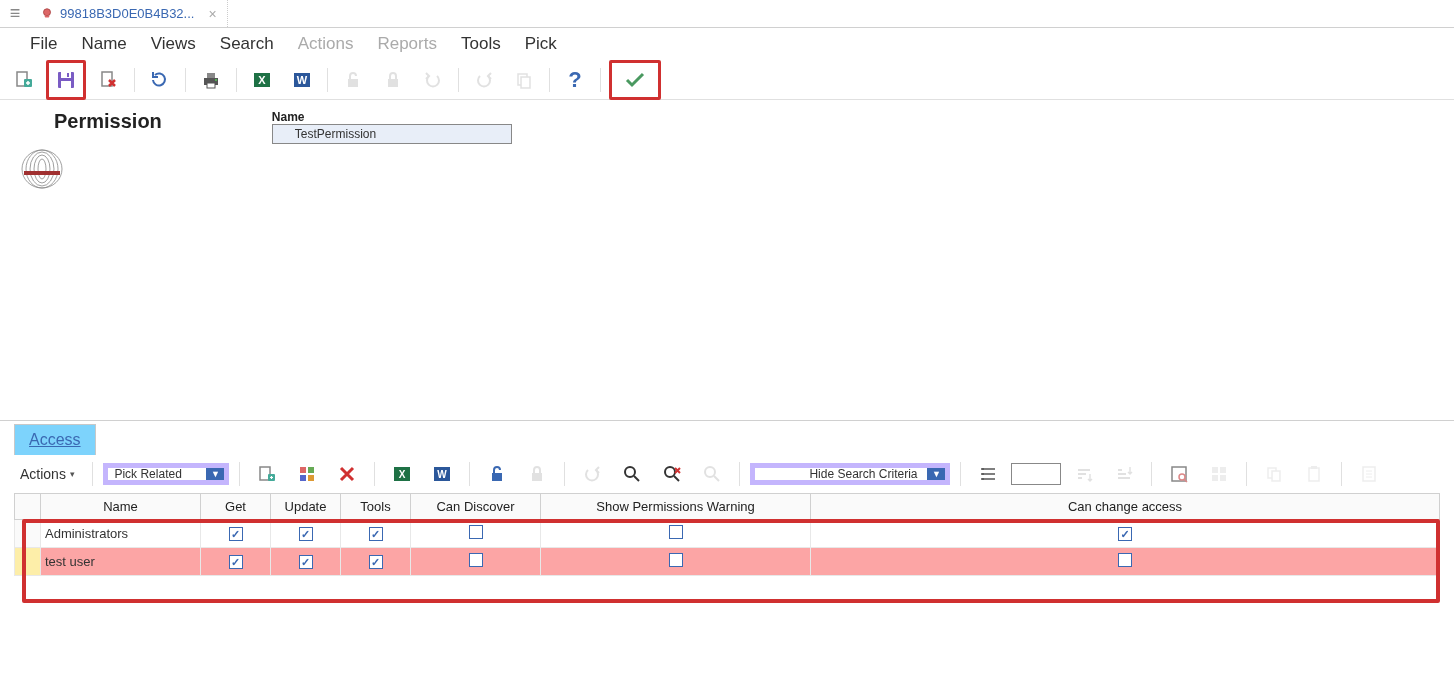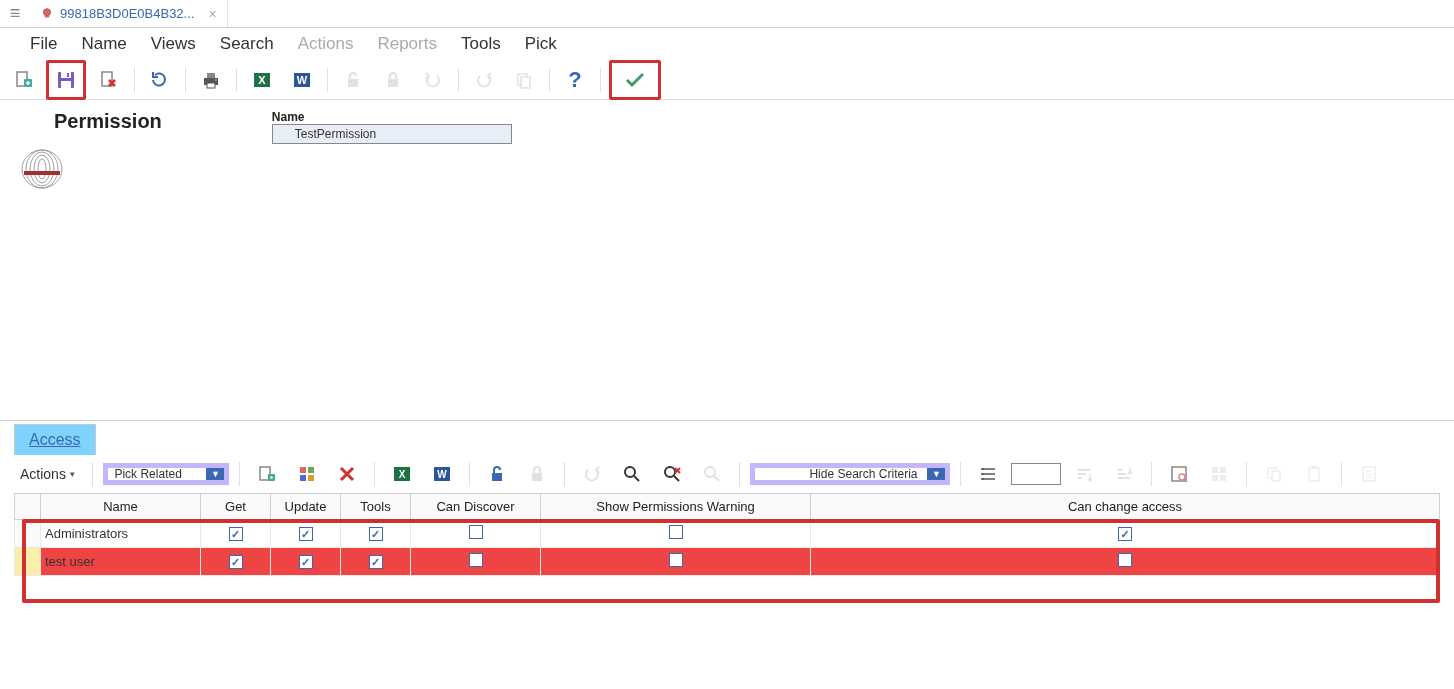--- a/index.html
+++ b/index.html
@@ -50,21 +50,21 @@
     
     .table-wrap { margin: 0 14px; position: relative; }
     .highlight-table { position: absolute; border: 4px solid #d03030; border-radius: 2px; top: 26px; left: 8px; right: 0; height: 84px; pointer-events: none; z-index: 5; }
     table { border-collapse: collapse; width: 100%; }
     th { border: 1px solid #d0d0d0; background: #fafafa; font-weight: normal; font-size: 13px; padding: 4px 6px; text-align: center; height: 26px; color: #222; }
     td { border: 1px solid #e8e8e8; padding: 4px 4px; font-size: 13px; height: 28px; text-align: center; }
     td.name-cell { text-align: left; background: #fff; }
     .row-marker { width: 26px; background: #fafafa; }
     tr.row-admin td { background: #fff; }
     tr.row-admin td.row-marker { background: #fafafa; }
-    tr.row-test td { background: #ef4444; }
+    tr.row-test td { background: #fca5a5; }
     tr.row-test td.row-marker { background: #fdeea9; }
     .chk { width: 14px; height: 14px; border: 1px solid #3a68b2; display: inline-flex; align-items: center; justify-content: center; cursor: pointer; background: #fff; }
     .chk.checked::after { content: "✓"; color: #3a68b2; font-size: 11px; font-weight: bold; line-height: 1; }
     
     .col-marker { width: 26px; }
     .col-name { width: 160px; }
     .col-get { width: 70px; }
     .col-upd { width: 70px; }
     .col-del { width: 70px; }
     .col-disc { width: 130px; }

